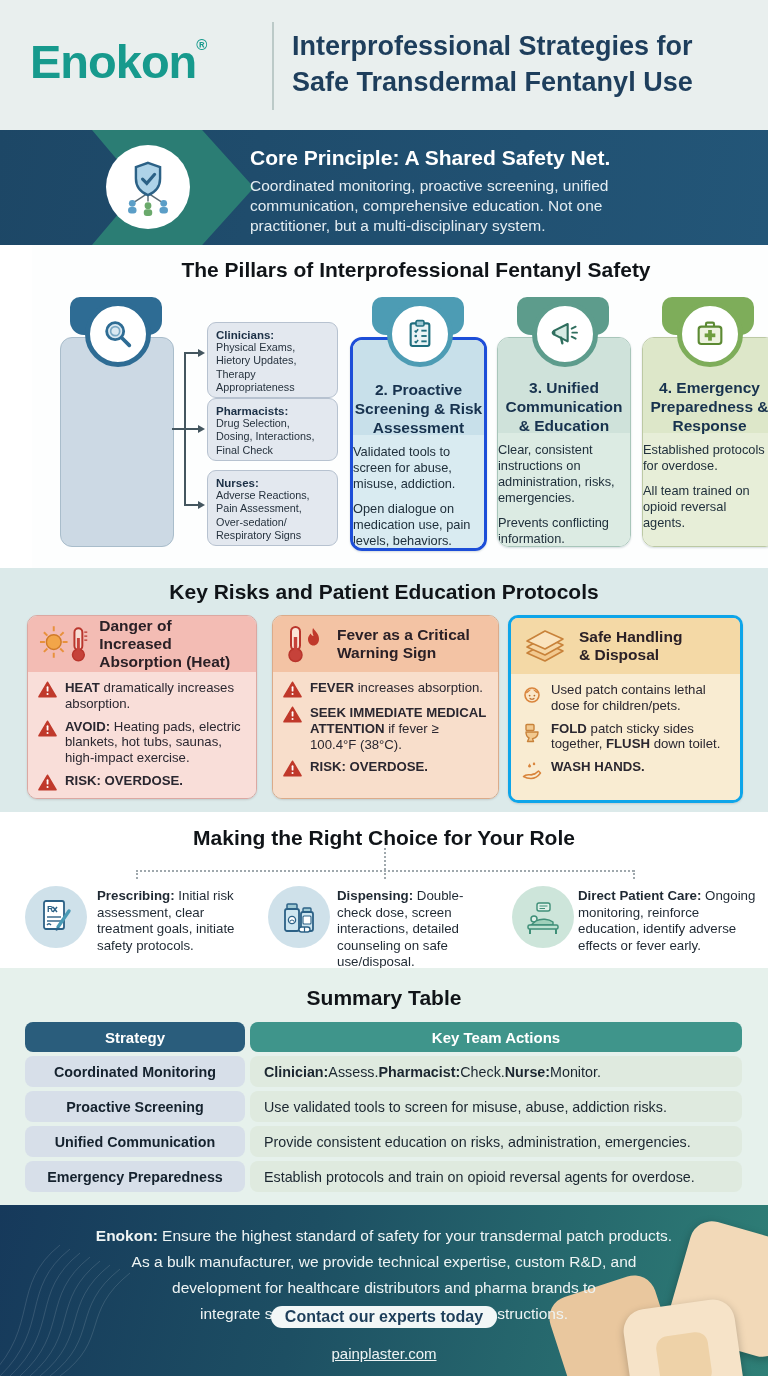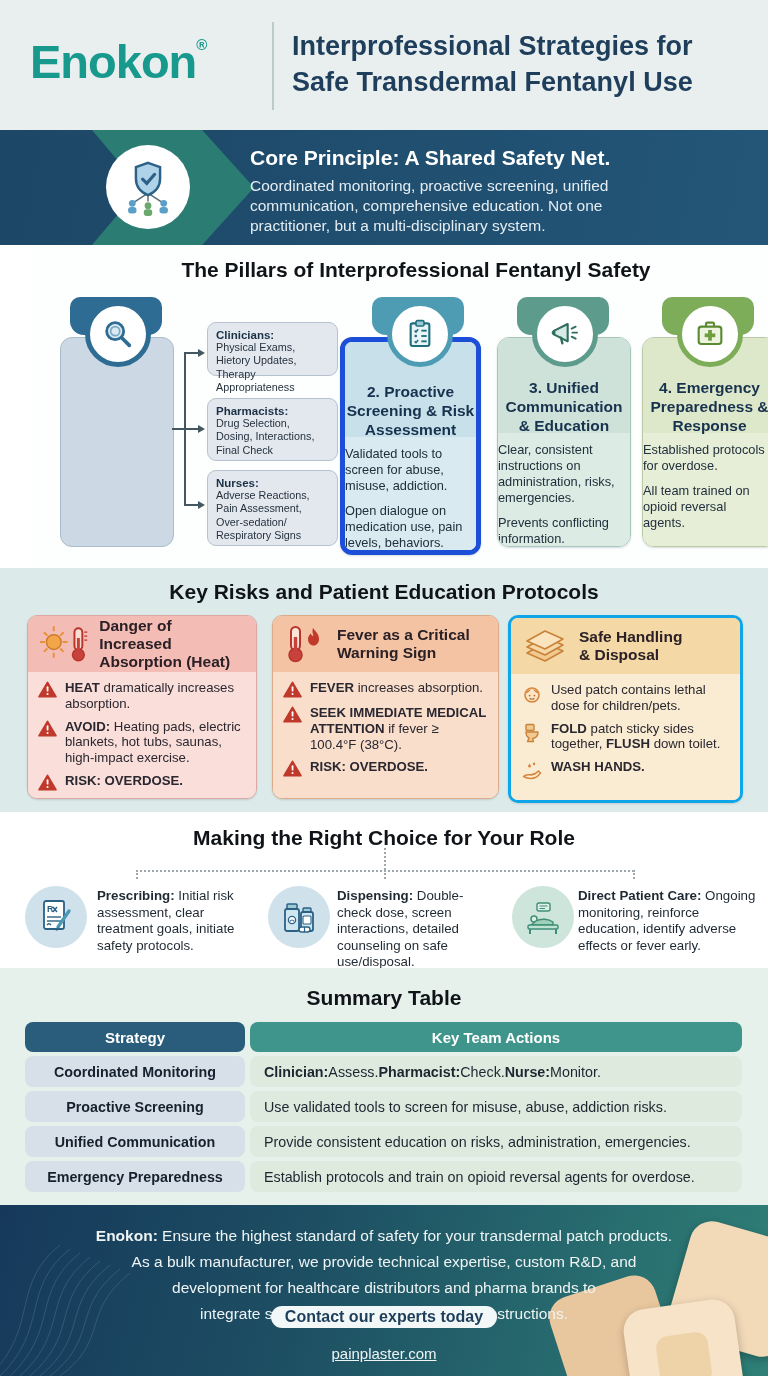--- a/index.html
+++ b/index.html
@@ -129,41 +129,41 @@
 
     <div class="abs conn" style="left:140px;top:183px;width:12px;height:2px;"></div>
     <div class="abs conn" style="left:152px;top:107px;width:2px;height:154px;"></div>
     <div class="abs conn" style="left:152px;top:107px;width:14px;height:2px;"></div>
     <div class="abs conn" style="left:152px;top:183px;width:14px;height:2px;"></div>
     <div class="abs conn" style="left:152px;top:259px;width:14px;height:2px;"></div>
     <div class="abs arrowhead" style="left:166px;top:104px;"></div>
     <div class="abs arrowhead" style="left:166px;top:180px;"></div>
     <div class="abs arrowhead" style="left:166px;top:256px;"></div>
 
-    <div class="abs subcard" style="top:77px;height:54px;">
+    <div class="abs subcard" style="top:77px;height:76px;">
       <div class="sc-h">Clinicians:</div>
       <div class="sc-b pre">Physical Exams,
 Hietory Updates,
 Therapy Appropriateness</div>
     </div>
     <div class="abs subcard" style="top:153px;height:63px;">
       <div class="sc-h">Pharmacists:</div>
       <div class="sc-b pre">Drug Selection,
 Dosing, Interactions,
 Final Check</div>
     </div>
     <div class="abs subcard" style="top:225px;height:76px;">
       <div class="sc-h">Nurses:</div>
       <div class="sc-b pre">Adverse Reactions,
 Pain Assessment,
 Over-sedation/
 Respiratory Signs</div>
     </div>
 
-    <div class="abs pillar-card" style="left:308px;top:92px;width:131px;height:208px;border:5px solid #1d4ed8;">
+    <div class="abs pillar-card" style="left:318px;top:92px;width:131px;height:208px;border:3px solid #1d4ed8;">
       <div class="pc-head" style="background:#c8e0ea;height:55px;">
         <div class="pc-title pre">2. Proactive
 Screening &amp; Risk
 Assessment</div>
       </div>
       <div class="pc-body" style="background:#d9ebf1;height:113px;">
         <div class="para pre">Validated tools to
 screen for abuse,
 misuse, addiction.</div>
         <div class="para pre">Open dialogue on

